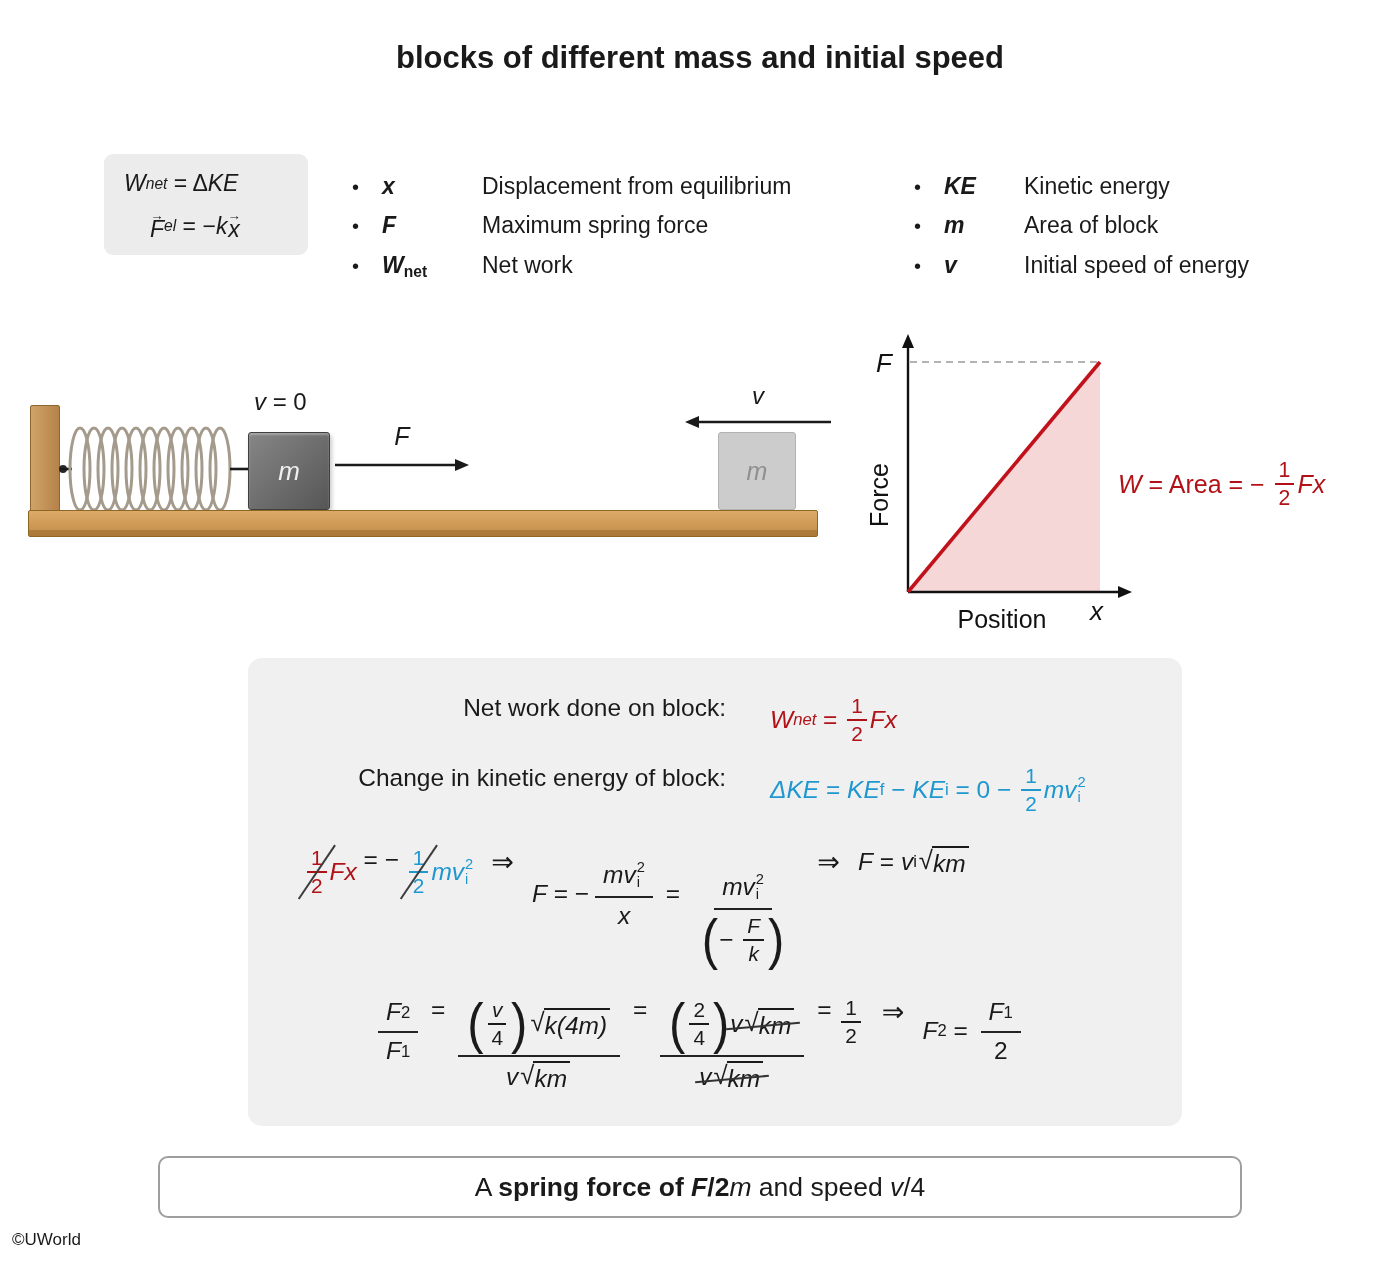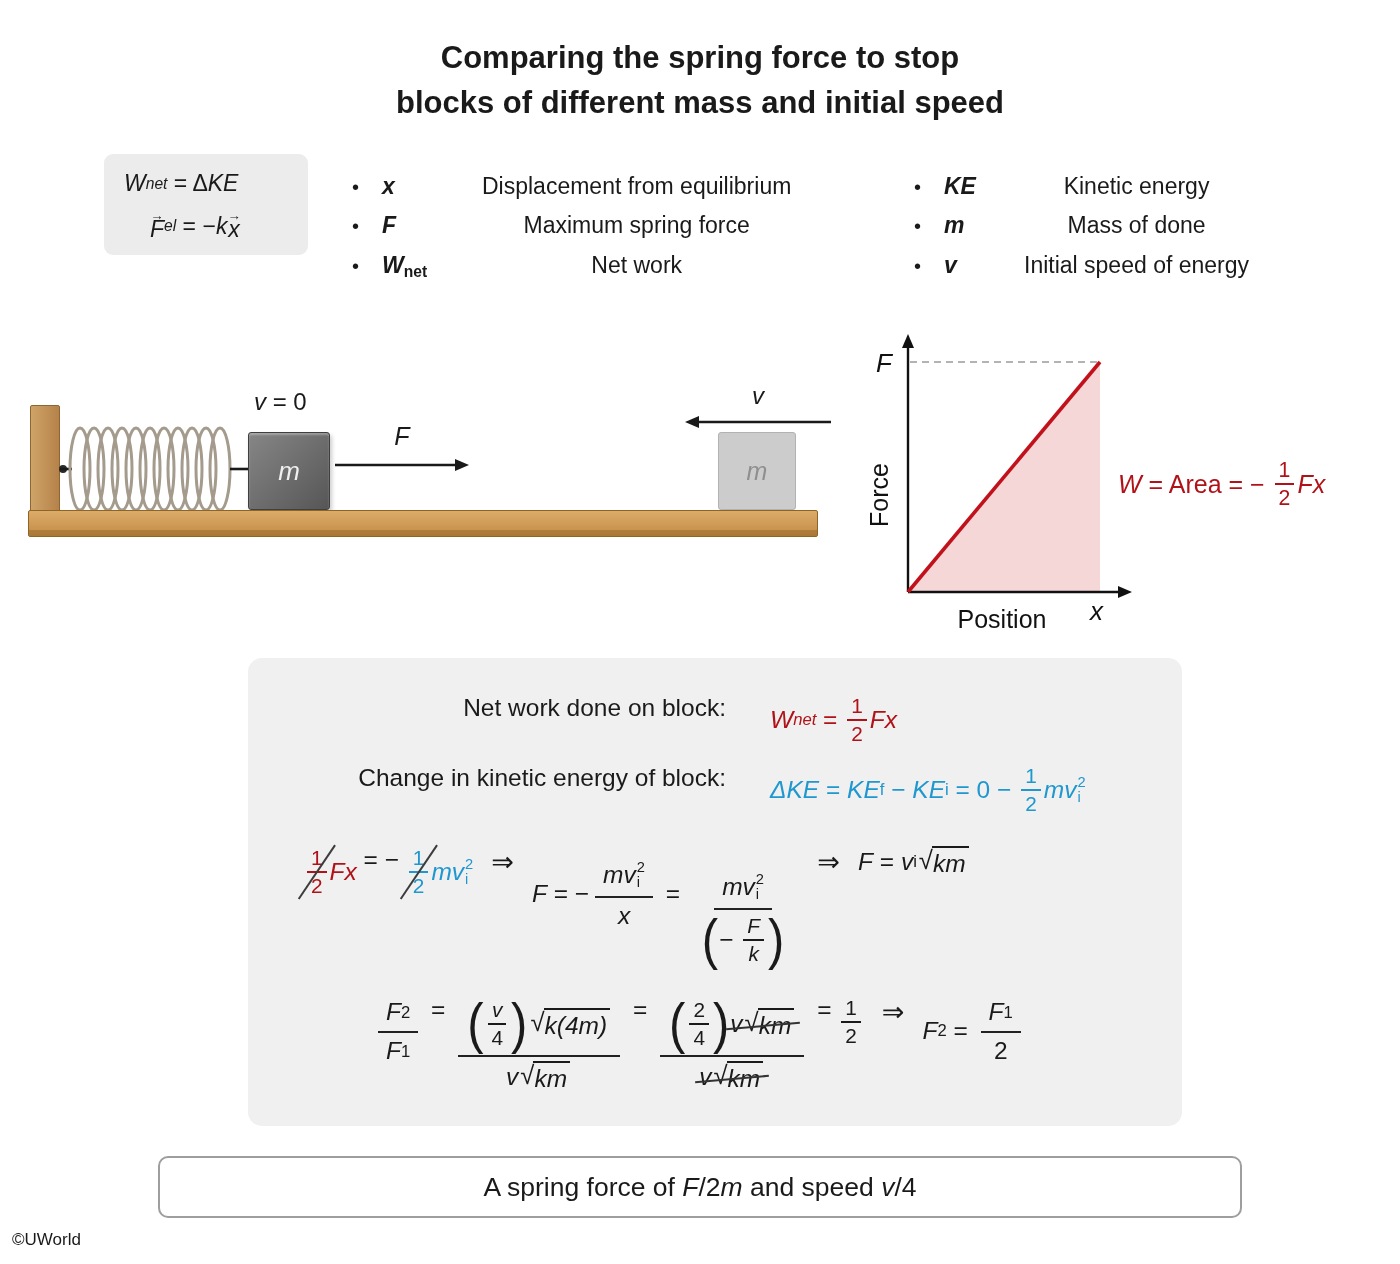--- a/index.html
+++ b/index.html
@@ -1,40 +1,40 @@
 <!DOCTYPE html>
 <html><head>
 <meta charset="utf-8">
 <style>
   * { margin:0; padding:0; box-sizing:border-box; }
   html,body { background:#ffffff; }
   body { width:1400px; height:1264px; position:relative; font-family:"Liberation Sans", sans-serif; color:#1a1a1a; overflow:hidden; }
   .it { font-style:italic; }
-  .bd { font-weight:normal; }
+  .bd { font-weight:bold; }
   .red { color:#b01218; }
   .blue { color:#1f97cf; }
 
   .title { position:absolute; top:36px; left:0; width:100%; text-align:center; font-size:31px; font-weight:bold; line-height:1.45; }
 
   .formula-box { position:absolute; left:104px; top:154px; width:204px; padding:16px 14px 14px 20px; background:#ececec; border-radius:9px; font-size:23px; }
   .fx-eq { display:flex; align-items:center; white-space:pre; }
   .fx-eq.second { margin-top:14px; padding-left:26px; }
 
   .vec { display:inline-flex; flex-direction:column; align-items:center; line-height:1; vertical-align:-0.25em; }
   .vec .va { font-size:0.58em; line-height:0.55; transform:translateY(1px); }
 
   .subn { font-size:0.68em; vertical-align:-0.28em; font-style:normal; }
   .subi { font-size:0.68em; vertical-align:-0.28em; font-style:italic; }
 
   .legend { position:absolute; display:grid; row-gap:10px; font-size:23px; align-items:baseline; }
   .legend-1 { left:352px; top:173px; grid-template-columns:30px 100px auto; }
   .legend-2 { left:914px; top:173px; grid-template-columns:30px 80px auto; }
   .legend .bullet { font-size:20px; }
   .legend .sym { font-weight:bold; font-style:italic; white-space:pre; }
-  .legend .desc { white-space:pre;text-align:center; }
+  .legend .desc { white-space:pre; }
 
   
   .apparatus { position:absolute; left:18px; top:382px; width:850px; height:230px; }
   .wall { position:absolute; left:12px; top:23px; width:30px; height:112px; background:linear-gradient(90deg,#cfa468,#b5824a); border:1px solid #8d6630; border-radius:2px; }
   .spring-svg { position:absolute; left:40px; top:40px; }
   .block-dark { position:absolute; left:230px; top:50px; width:82px; height:78px; background:linear-gradient(135deg,#868686,#565656); border:1px solid #3f3f3f; border-radius:3px; display:flex; align-items:center; justify-content:center; color:#efefef; font-size:26px; box-shadow:inset 0 2px 2px rgba(255,255,255,.3), 2px 3px 4px rgba(0,0,0,.2); }
   .ghost-block { position:absolute; left:700px; top:50px; width:78px; height:78px; background:#cccccc; border:1px solid #b2b2b2; border-radius:3px; display:flex; align-items:center; justify-content:center; color:#8f8f8f; font-size:25px; }
   .track { position:absolute; left:10px; top:128px; width:790px; height:27px; background:linear-gradient(180deg,#ddab69,#c28c46); border:1px solid #8f6526; border-radius:2px; box-shadow:inset 0 -6px 0 rgba(110,70,15,.28); }
   .v0-label { position:absolute; left:236px; top:6px; font-size:24px; white-space:pre; }
   .f-arrow-wrap { position:absolute; left:317px; top:40px; width:134px; display:flex; flex-direction:column; align-items:center; gap:6px; }
@@ -94,21 +94,20 @@
   .conclusion { position:absolute; left:158px; top:1156px; width:1084px; height:62px; border:2px solid #9e9e9e; border-radius:10px; background:#fff; display:flex; align-items:center; justify-content:center; font-size:26.5px; white-space:pre; }
 
   .copyright { position:absolute; left:12px; top:1230px; font-size:17px; }
 </style>
 </head>
 <body>
 
 <div class="page">
 
   <div class="title">
-    <div>Comparing the spring force to stop</div>
     <div>blocks of different mass and initial speed</div>
   </div>
 
   <div class="formula-box">
     <div class="fx-eq">
       <span class="it">W</span><sub class="subi">net</sub><span> = Δ</span><span class="it">KE</span>
     </div>
     <div class="fx-eq second">
       <span class="vec"><span class="va">→</span><span class="it">F</span></span><sub class="subi">el</sub><span> = −</span><span class="it">k</span><span class="vec"><span class="va">→</span><span class="it">x</span></span>
     </div>
@@ -128,21 +127,21 @@
     <span class="desc">Net work</span>
   </div>
 
   <div class="legend legend-2">
     <span class="bullet">•</span>
     <span class="sym"><span>KE</span><sub class="subn"></sub></span>
     <span class="desc">Kinetic energy</span>
 
     <span class="bullet">•</span>
     <span class="sym"><span>m</span><sub class="subn"></sub></span>
-    <span class="desc">Mass of done</span>
+    <span class="desc">Area of block</span>
 
     <span class="bullet">•</span>
     <span class="sym"><span>v</span><sub class="subn"></sub></span>
     <span class="desc">Initial speed of energy</span>
   </div>
 
   <div class="apparatus">
     <div class="wall"></div>
     <svg class="spring-svg" width="190" height="94" viewBox="0 0 190 94">
       <circle cx="5" cy="47" r="4"></circle>

